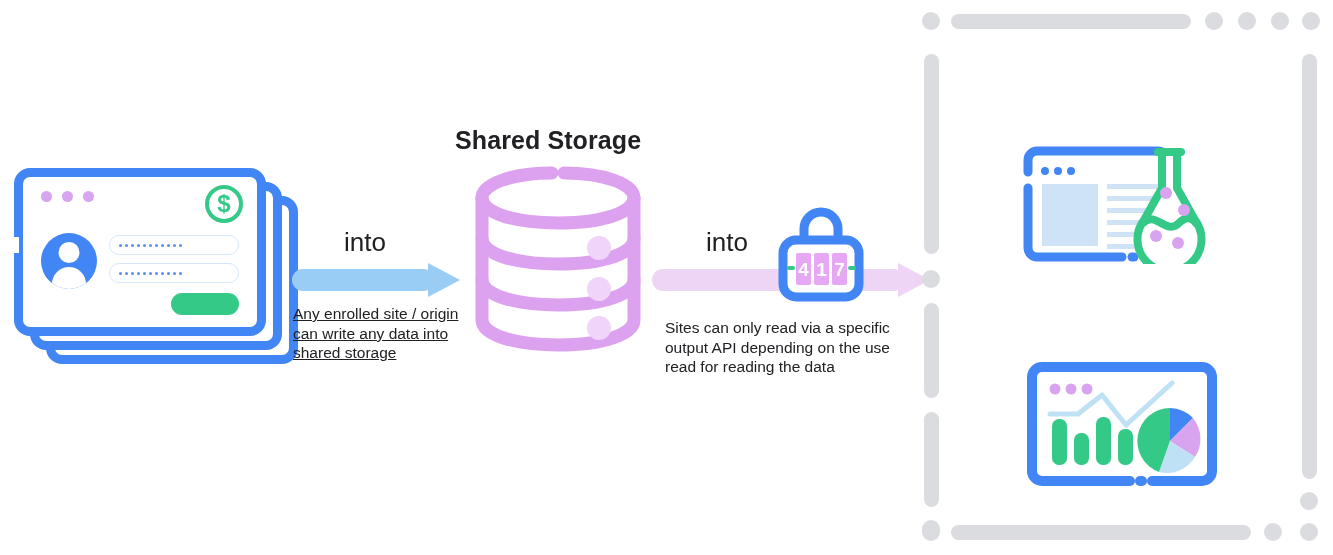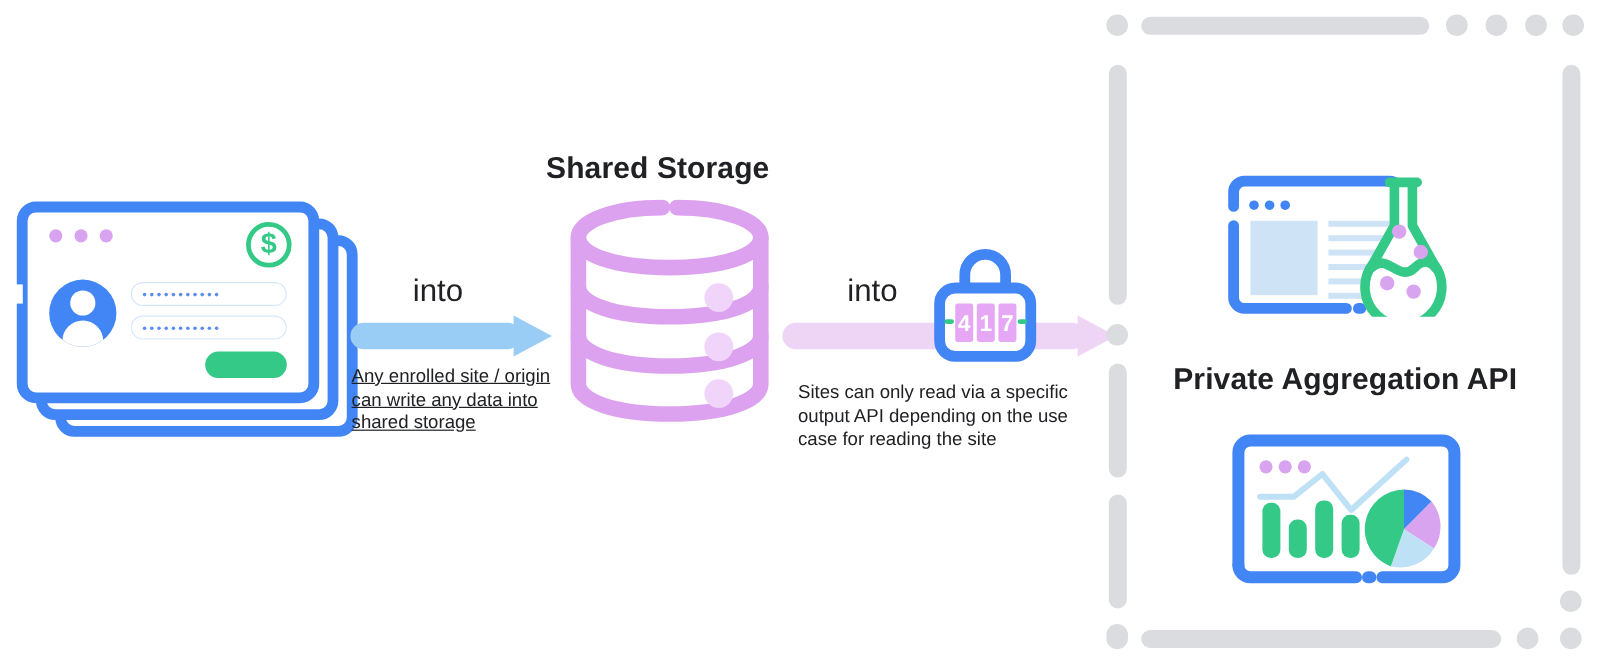--- a/index.html
+++ b/index.html
@@ -137,21 +137,21 @@
     <circle cx="127" cy="123" r="12" fill="#f0d4fa"></circle>
     <circle cx="127" cy="162" r="12" fill="#f0d4fa"></circle>
   </svg>
 </div>
 
 <div class="lbl-read">into</div>
 <div class="arrow-wrap" id="readArrow">
   <div class="arrow-body"></div>
     <div class="arrow-head"></div>
 </div>
-<div class="cap" id="capRead">Sites can only read via a specific output API depending on the use case for reading the site</div>
+<div class="cap" id="capRead">Sites can only read via a specific output API depending on the use read for reading the data</div>
 
 <div id="lock">
   <svg width="86" height="100" viewBox="0 0 86 100">
     <path d="M26 40 L26 26 A17 17 0 0 1 60 26 L60 40" fill="none" stroke="#4285f4" stroke-width="9"></path>
     <rect x="5" y="37" width="76" height="57" rx="13" fill="#fff" stroke="#4285f4" stroke-width="9"></rect>
     <g fill="#e6a8f5">
       <rect x="18" y="50" width="15" height="32" rx="2"></rect>
       <rect x="36" y="50" width="15" height="32" rx="2"></rect>
       <rect x="54" y="50" width="15" height="32" rx="2"></rect>
     </g>
@@ -212,21 +212,20 @@
       <path d="M133 79 C146 66 156 92 169 79 C178 70 184 76 187 80" fill="none" stroke="#34c987" stroke-width="8" stroke-linecap="round"></path>
       <g fill="#d8a3ef">
           <circle cx="156" cy="49" r="6"></circle>
           <circle cx="174" cy="66" r="6"></circle>
           <circle cx="146" cy="92" r="6"></circle>
           <circle cx="168" cy="99" r="6"></circle>
         </g>
     </svg>
   </div>
 
-  <div class="api-title" id="t2">Private Aggregation API</div>
   <div id="icoAgg">
     <svg width="200" height="132" viewBox="0 0 200 132">
       <path d="M10 112 L10 18 A10 10 0 0 1 20 8 L180 8 A10 10 0 0 1 190 18 L190 112 A10 10 0 0 1 180 122 L130 122" fill="#fff" stroke="#4285f4" stroke-width="10" stroke-linecap="round"></path>
       <path d="M118 122 L120 122" fill="none" stroke="#4285f4" stroke-width="10" stroke-linecap="round"></path>
       <path d="M10 112 A10 10 0 0 0 20 122 L108 122" fill="none" stroke="#4285f4" stroke-width="10" stroke-linecap="round"></path>
       <g fill="#d8a3ef">
           <circle cx="33" cy="30" r="5.5"></circle>
           <circle cx="49" cy="30" r="5.5"></circle>
           <circle cx="65" cy="30" r="5.5"></circle>
         </g>

